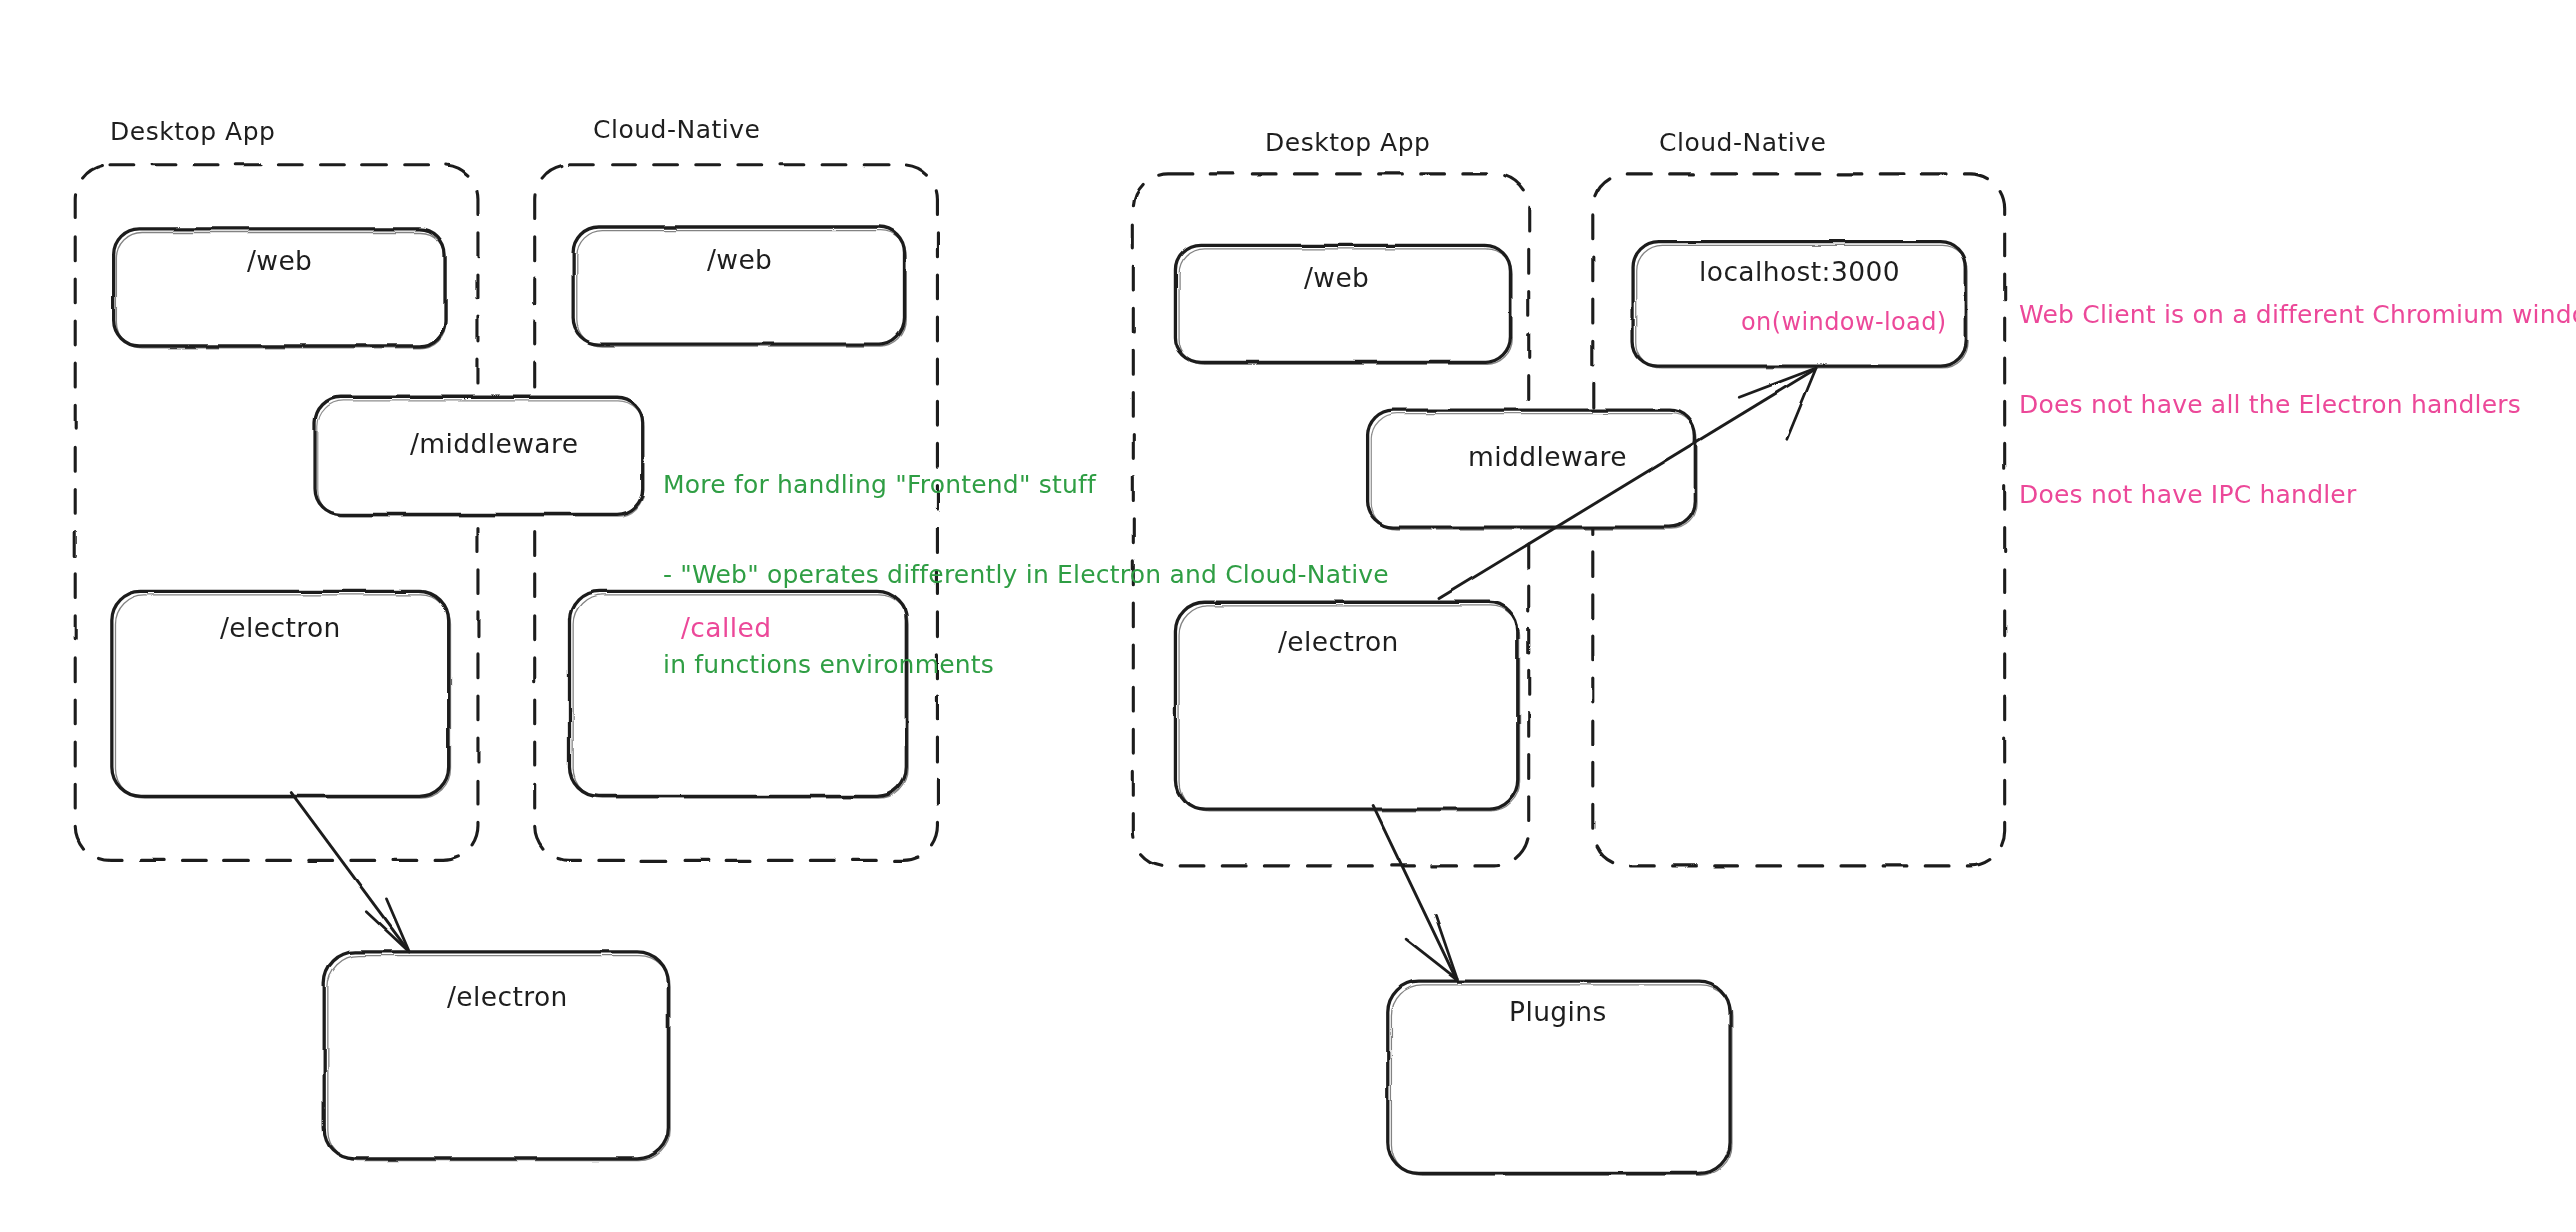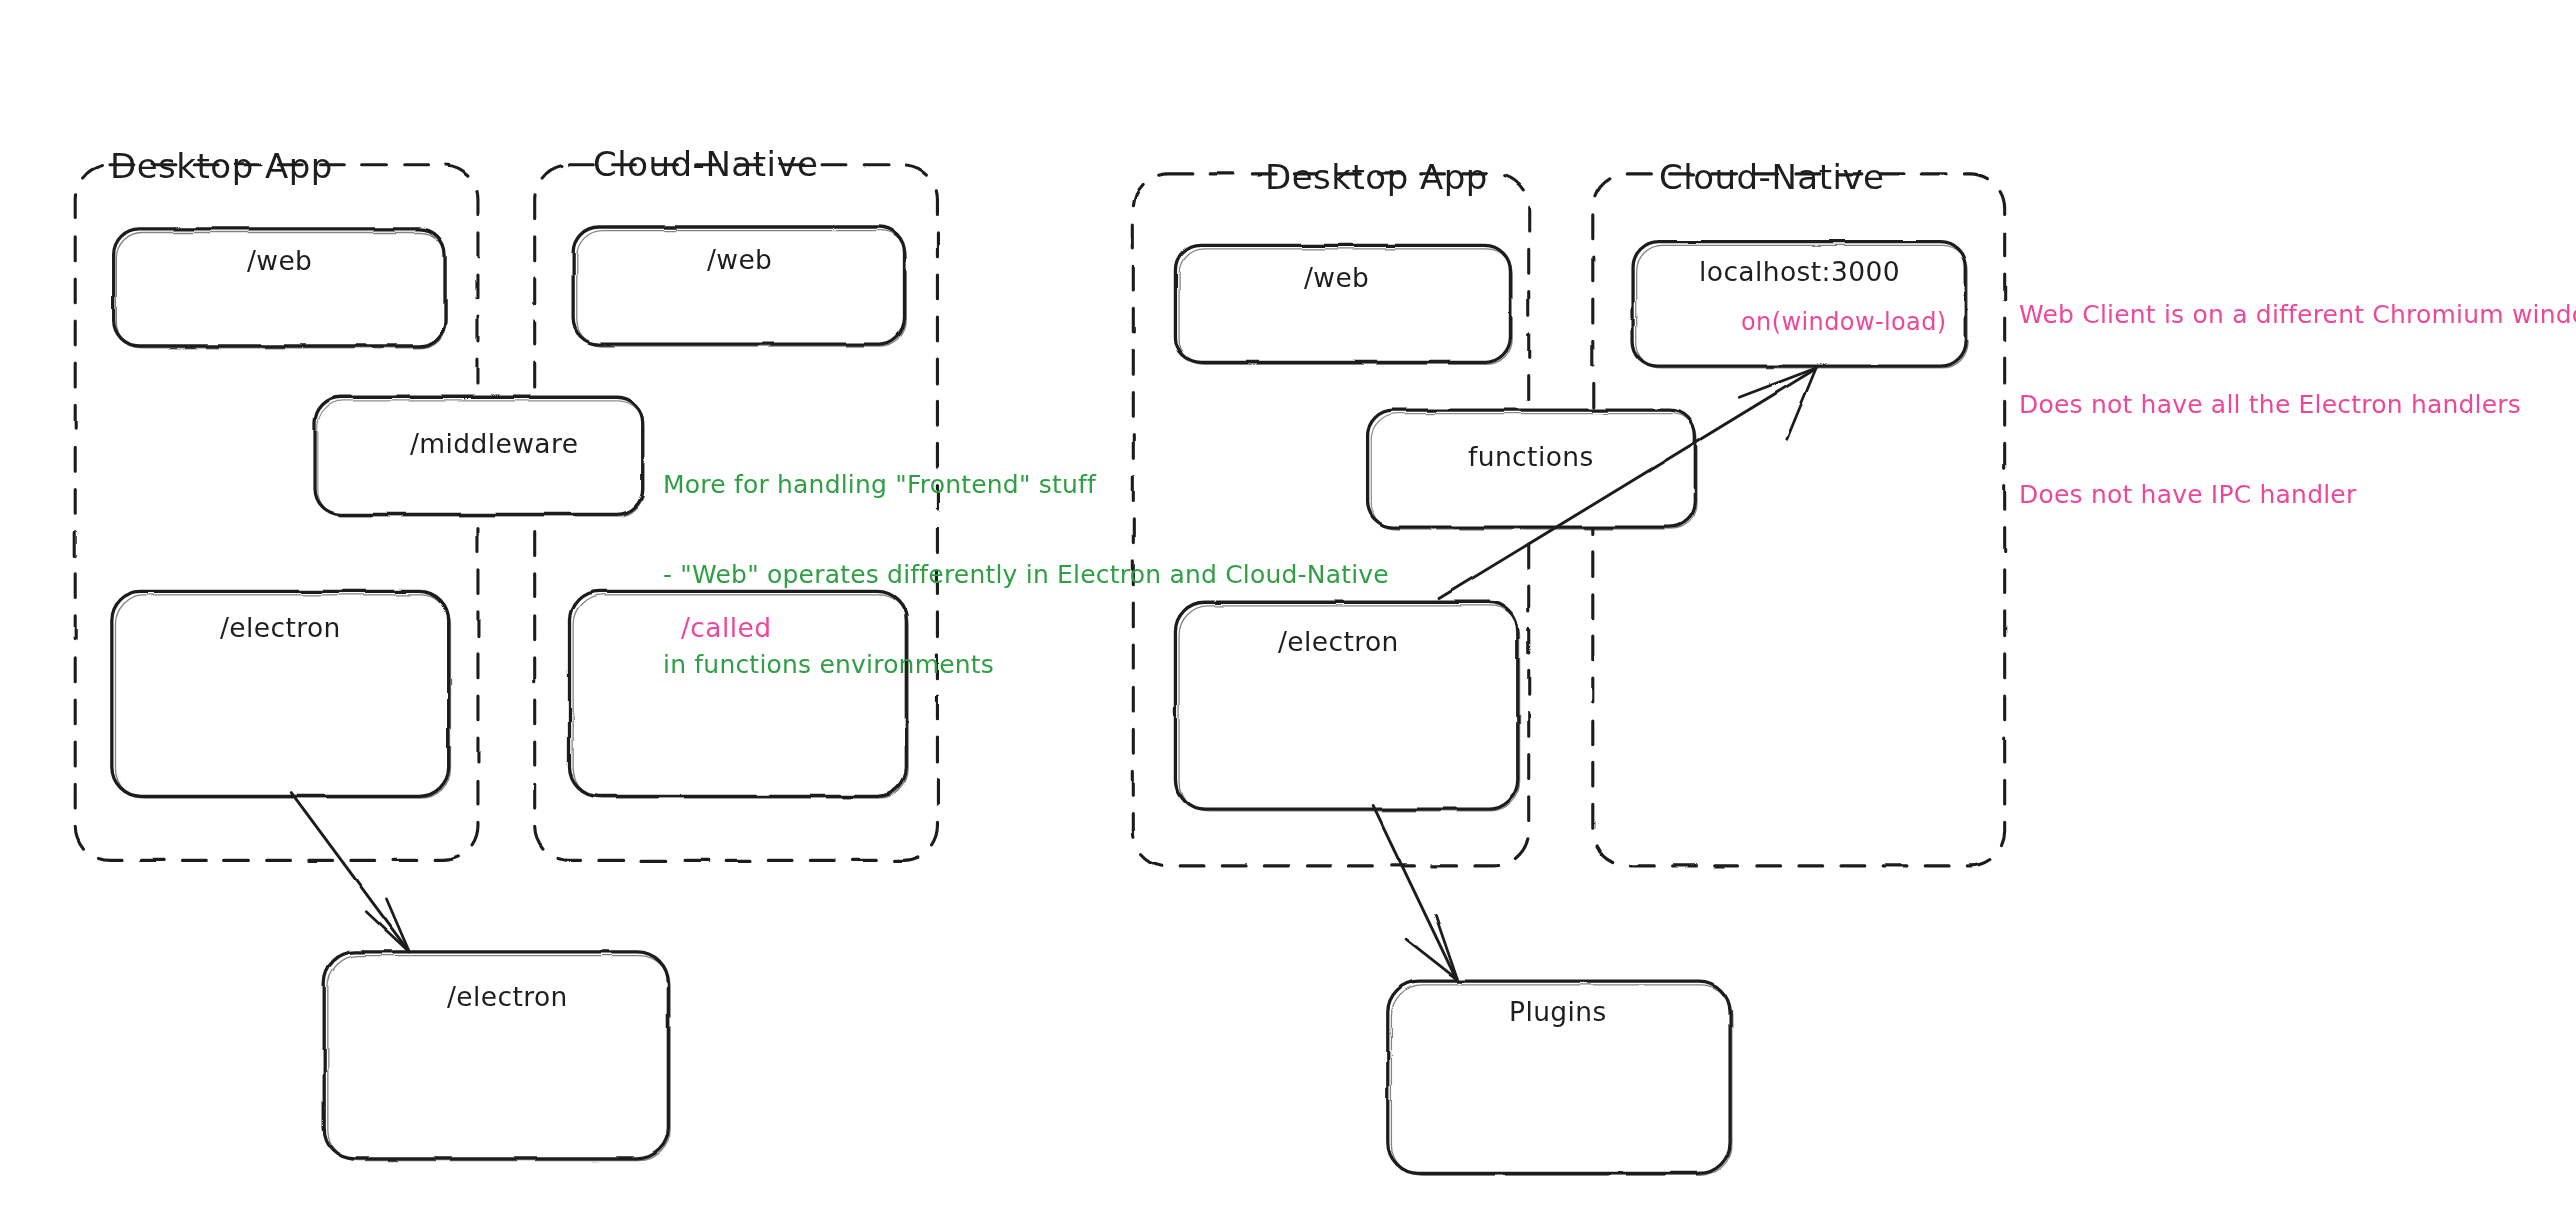--- a/index.html
+++ b/index.html
@@ -24,23 +24,22 @@
   .node-label,
   .group-title,
   .note-text {
     position: absolute;
     color: #1e1e1e;
     font-family: "DejaVu Sans", sans-serif;
     white-space: pre;
     pointer-events: none;
   }
   .group-title {
-    font-size: 34px;
+    font-size: 25px;
     letter-spacing: 0.5px;
-    margin-top: 29px;
   }
   .node-label {
     font-size: 26.5px;
     letter-spacing: 0.4px;
   }
   .note-text {
     font-size: 25px;
     line-height: 30px;
     letter-spacing: 0.2px;
   }
@@ -160,21 +159,21 @@
 <div class="node-label" style="left:247px; top:245px;">/web</div>
 <div class="node-label" style="left:707px; top:244px;">/web</div>
 <div class="node-label" style="left:410px; top:428px;text-align:right;">/middleware</div>
 <div class="node-label" style="left:220px; top:612px;">/electron</div>
 <div class="node-label red" style="left:681px; top:612px;">/called</div>
 <div class="node-label" style="left:447px; top:981px;">/electron</div>
 
 <div class="node-label" style="left:1304px; top:262px;">/web</div>
 <div class="node-label" style="left:1699px; top:256px;">localhost:3000</div>
 <div class="node-label red" style="left:1741px; top:308px; font-size:24px;">on(window-load)</div>
-<div class="node-label" style="left:1468px; top:441px;">functions</div>
+<div class="node-label" style="left:1468px; top:441px;">middleware</div>
 <div class="node-label" style="left:1278px; top:626px;">/electron</div>
 <div class="node-label" style="left:1509px; top:996px;">Plugins</div>
 
 <div class="note-text green" style="left:663px; top:410px;">
   <div>More for handling "Frontend" stuff</div>
   <div>- "Web" operates differently in Electron and Cloud-Native</div>
   <div>in functions environments</div>
 </div>
 
 <div class="note-text red" style="left:2019px; top:240px;">

